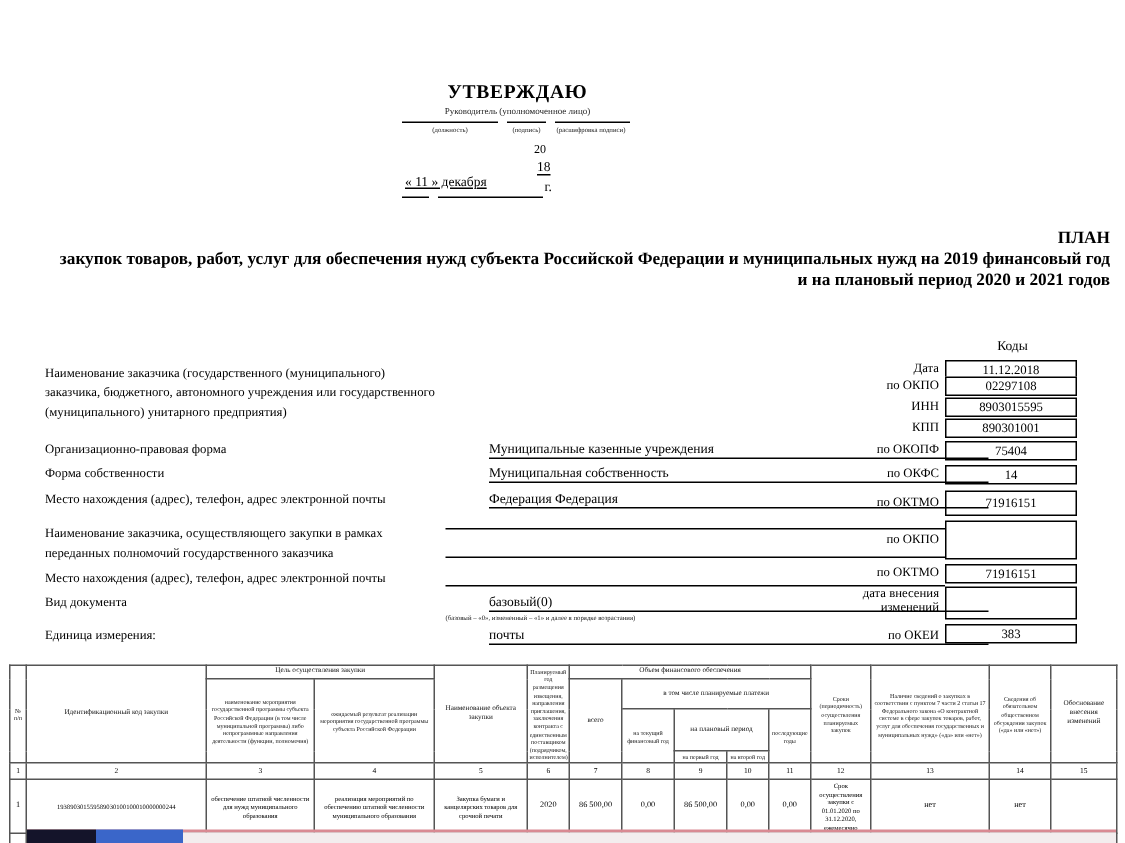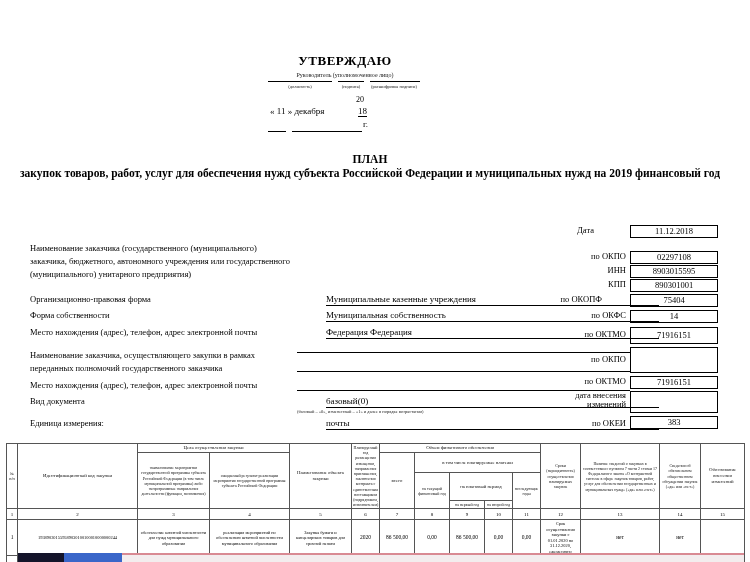--- a/index.html
+++ b/index.html
@@ -10,21 +10,21 @@
   .approve-wrap{position:absolute;left:200px;top:5px;width:290px;text-align:center;margin-top:48px;}
   .approve-title{font-size:13px;font-weight:bold;letter-spacing:.5px;}
   .head-label{font-size:6px;margin-top:3px;color:#222;}
   .sig-line{position:absolute;border-bottom:1px solid #000;height:0;}
   .sig-label{position:absolute;font-size:4.5px;text-align:center;color:#222;line-height:1.2;}
   .date-part{position:absolute;font-size:9px;}
   .date-cent{position:absolute;font-size:8px;}
   .uline{position:absolute;border-bottom:1px solid #000;height:0;}
 
   
-  .doc-title{position:absolute;left:0;top:152px;width:740px;text-align:center;
+  .doc-title{position:absolute;left:0;top:152px;width:740px;text-align:right;
              font-weight:bold;font-size:11.5px;line-height:14px;padding:0;}
   .doc-title .t1{display:block;}
 
   
   .codes-header{position:absolute;left:630px;top:225px;width:90px;text-align:center;font-size:9px;}
   .code-row{position:absolute;left:540px;width:178px;display:flex;align-items:flex-start;}
   .code-label{flex:1;text-align:right;padding-right:4px;font-size:8.5px;line-height:10px;}
   .code-box{width:86px;border:1px solid #000;height:11px;font-size:8.5px;text-align:center;
             line-height:11px;background:#fff;flex:none;}
   .code-box.h15{height:15px;line-height:15px;}
@@ -66,50 +66,51 @@
   </div>
 
   <div class="sig-line" style="left:268px;top:81px;width:64px;"></div>
   <div class="sig-line" style="left:338px;top:81px;width:26px;"></div>
   <div class="sig-line" style="left:370px;top:81px;width:50px;"></div>
   <div class="sig-label" style="left:268px;top:84px;width:64px;">(должность)</div>
   <div class="sig-label" style="left:338px;top:84px;width:26px;">(подпись)</div>
   <div class="sig-label" style="left:364px;top:84px;width:60px;">(расшифровка подписи)</div>
 
   <div class="date-cent" style="left:356px;top:95px;">20</div>
-  <div class="date-part" style="left:270px;top:106px;">« 11 » декабря</div>
+  <div class="date-part" style="left:270px;top:116px;text-decoration:underline;">« 11 » декабря</div>
   <div class="date-part" style="left:358px;top:106px;border-bottom:1px solid #000;">18</div>
   <div class="date-part" style="left:363px;top:119px;">г.</div>
   <div class="uline" style="left:268px;top:131px;width:18px;"></div>
   <div class="uline" style="left:292px;top:131px;width:70px;"></div>
 
   <div class="doc-title">
     <span class="t1">ПЛАН</span>
     <span>закупок товаров, работ, услуг для обеспечения нужд субъекта Российской Федерации и муниципальных нужд на 2019 финансовый год</span>
+    <span class="t1">и на плановый период 2020 и 2021 годов</span>
   </div>
 
   <div class="codes-header">Коды</div>
 
-  <div class="code-row" style="top:225px;gap:32px;">
+  <div class="code-row" style="top:240px;">
     <span class="code-label">Дата</span>
     <span class="code-box">11.12.2018</span>
   </div>
   <div class="code-row" style="top:251px;">
     <span class="code-label">по ОКПО</span>
     <span class="code-box">02297108</span>
   </div>
   <div class="code-row" style="top:265px;justify-content:space-between;">
     <span class="code-label">ИНН</span>
     <span class="code-box">8903015595</span>
   </div>
   <div class="code-row" style="top:279px;">
     <span class="code-label">КПП</span>
     <span class="code-box">890301001</span>
   </div>
-  <div class="code-row" style="top:294px;gap:24px;">
+  <div class="code-row" style="top:294px;">
     <span class="code-label">по ОКОПФ</span>
     <span class="code-box">75404</span>
   </div>
   <div class="code-row" style="top:310px;">
     <span class="code-label">по ОКФС</span>
     <span class="code-box">14</span>
   </div>
   <div class="code-row" style="top:327px;">
     <span class="code-label" style="line-height:15px;">по ОКТМО</span>
     <span class="code-box h15">71916151</span>

